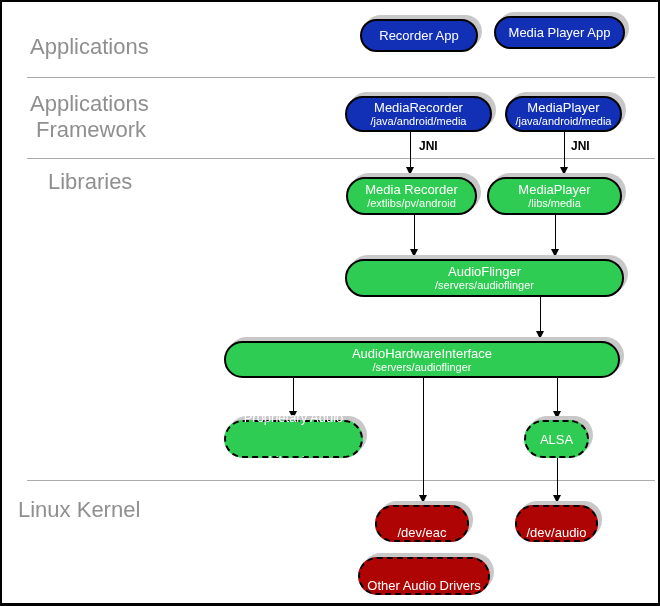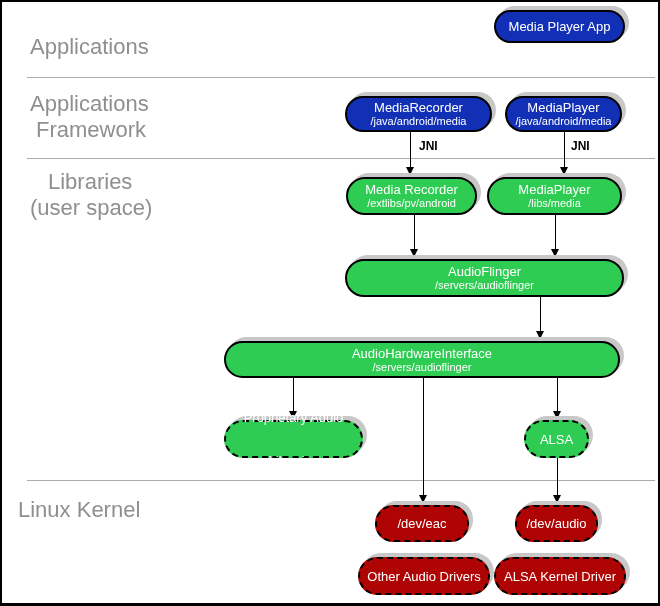--- a/index.html
+++ b/index.html
@@ -33,21 +33,21 @@
     display:flex;
     flex-direction:column;
     justify-content:center;
     align-items:center;
     text-align:center;
     box-shadow:4px -4px 0 0 var(--shadow);
     white-space:nowrap;
   }
   .node.blue{background:var(--blue);}
   .node.green{background:var(--green);}
-  .node.red{background:var(--red);}
+  .node.red{background:var(--red);justify-content:flex-end;}
   .node.dashed{border-style:dashed;}
   .t{font-size:13px;line-height:15px;}
   .s{font-size:11px;line-height:13px;}
   .vline{position:absolute;width:1px;background:var(--line-black);}
   .ahead{
     position:absolute;width:0;height:0;
     border-left:4px solid transparent;
     border-right:4px solid transparent;
     border-top:8px solid var(--line-black);
   }
@@ -67,31 +67,33 @@
 
   <div class="section-label" style="left:28px;top:32px;">
     <div>Applications</div>
   </div>
   <div class="section-label" style="left:28px;top:89px;">
     <div>Applications</div>
     <div class="indent1">Framework</div>
   </div>
   <div class="section-label" style="left:28px;top:167px;">
     <div class="indent2">Libraries</div>
-    <div>(user space)</div>
   </div>
   <div class="section-label" style="left:16px;top:495px;">
     <div>Linux Kernel</div>
   </div>
 
   <div class="divider" style="left:25px;top:75px;width:628px;"></div>
   <div class="divider" style="left:25px;top:156px;width:628px;"></div>
   <div class="divider" style="left:25px;top:478px;width:628px;"></div>
 
-  <div class="node blue" style="left:492px;top:8px;width:131px;height:33px;border-radius:17px;">
+  <div class="node blue" style="left:358px;top:17px;width:118px;height:33px;border-radius:17px;">
+    <div class="t">Recorder App</div>
+  </div>
+  <div class="node blue" style="left:492px;top:14px;width:131px;height:33px;border-radius:17px;">
     <div class="t">Media Player App</div>
   </div>
 
   <div class="node blue" style="left:343px;top:94px;width:147px;height:36px;border-radius:18px;">
     <div class="t">MediaRecorder</div>
     <div class="s">/java/android/media</div>
   </div>
   <div class="node blue" style="left:503px;top:94px;width:117px;height:36px;border-radius:18px;">
     <div class="t">MediaPlayer</div>
     <div class="s">/java/android/media</div>
@@ -151,17 +153,14 @@
 
   <div class="node red dashed" style="left:373px;top:503px;width:94px;height:37px;border-radius:18px;">
     <div class="t">/dev/eac</div>
   </div>
   <div class="node red dashed" style="left:513px;top:503px;width:83px;height:37px;border-radius:18px;">
     <div class="t">/dev/audio</div>
   </div>
   <div class="node red dashed" style="left:356px;top:555px;width:132px;height:38px;border-radius:19px;">
     <div class="t">Other Audio Drivers</div>
   </div>
-  <div class="node red dashed" style="left:492px;top:555px;width:132px;height:38px;border-radius:19px;">
-    <div class="t">ALSA Kernel Driver</div>
-  </div>
 
 </div>
 
 </body></html>

